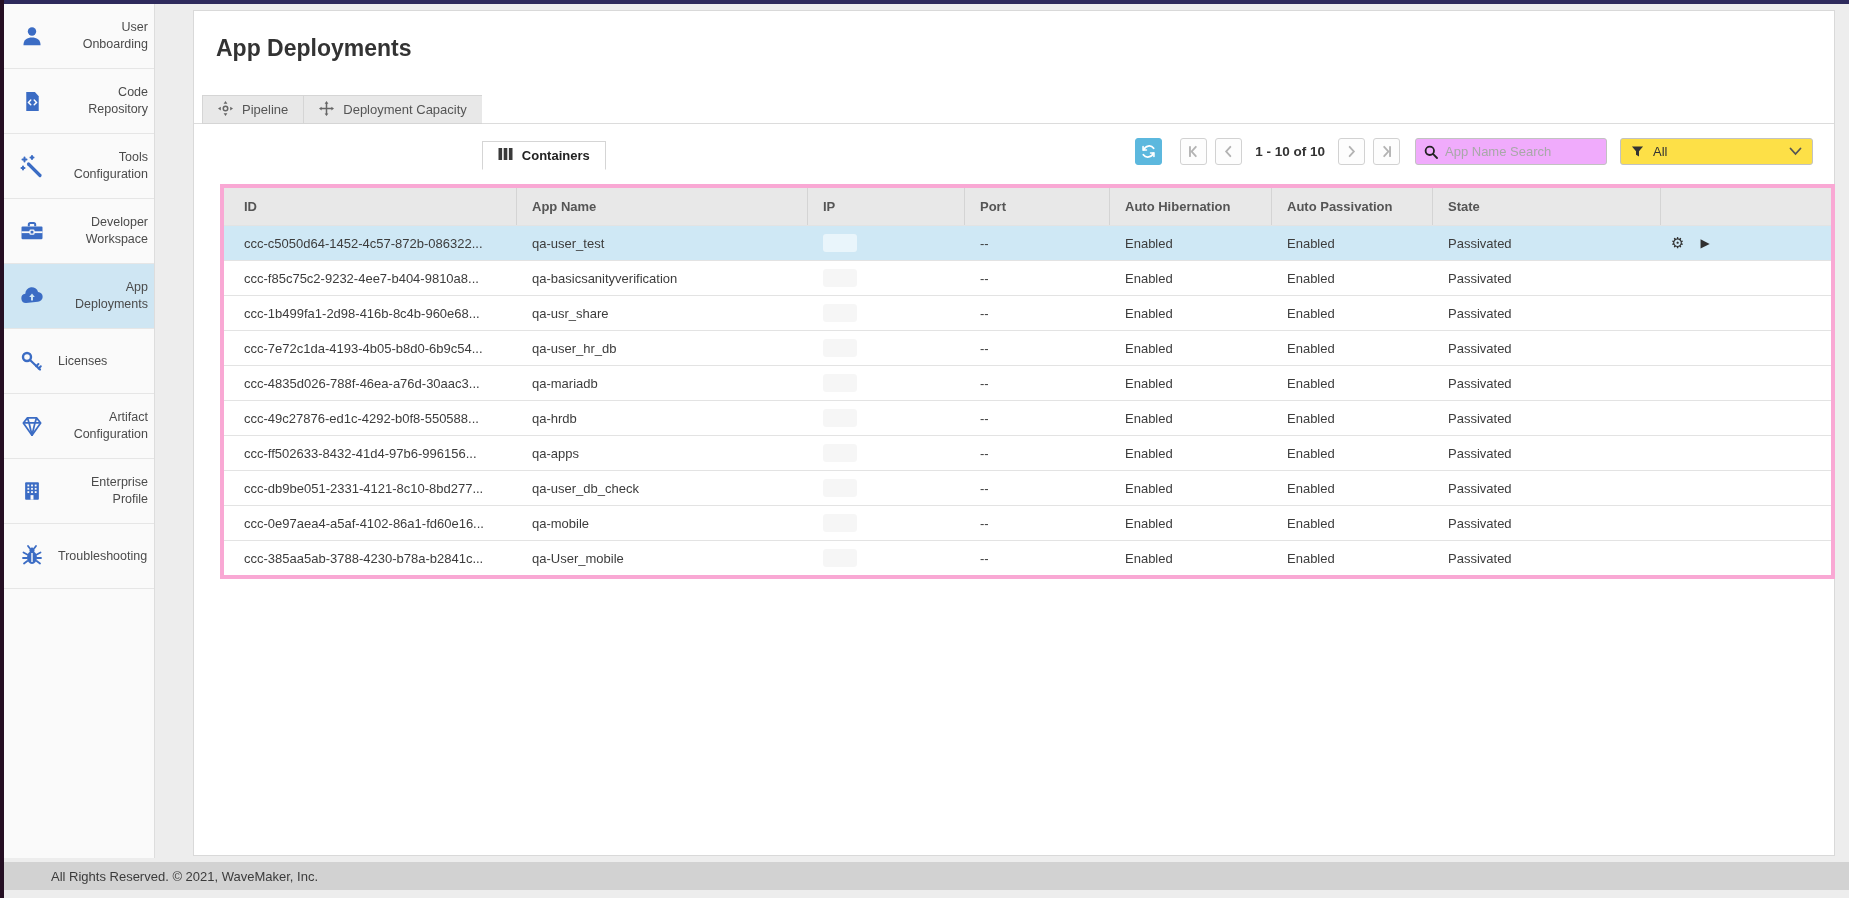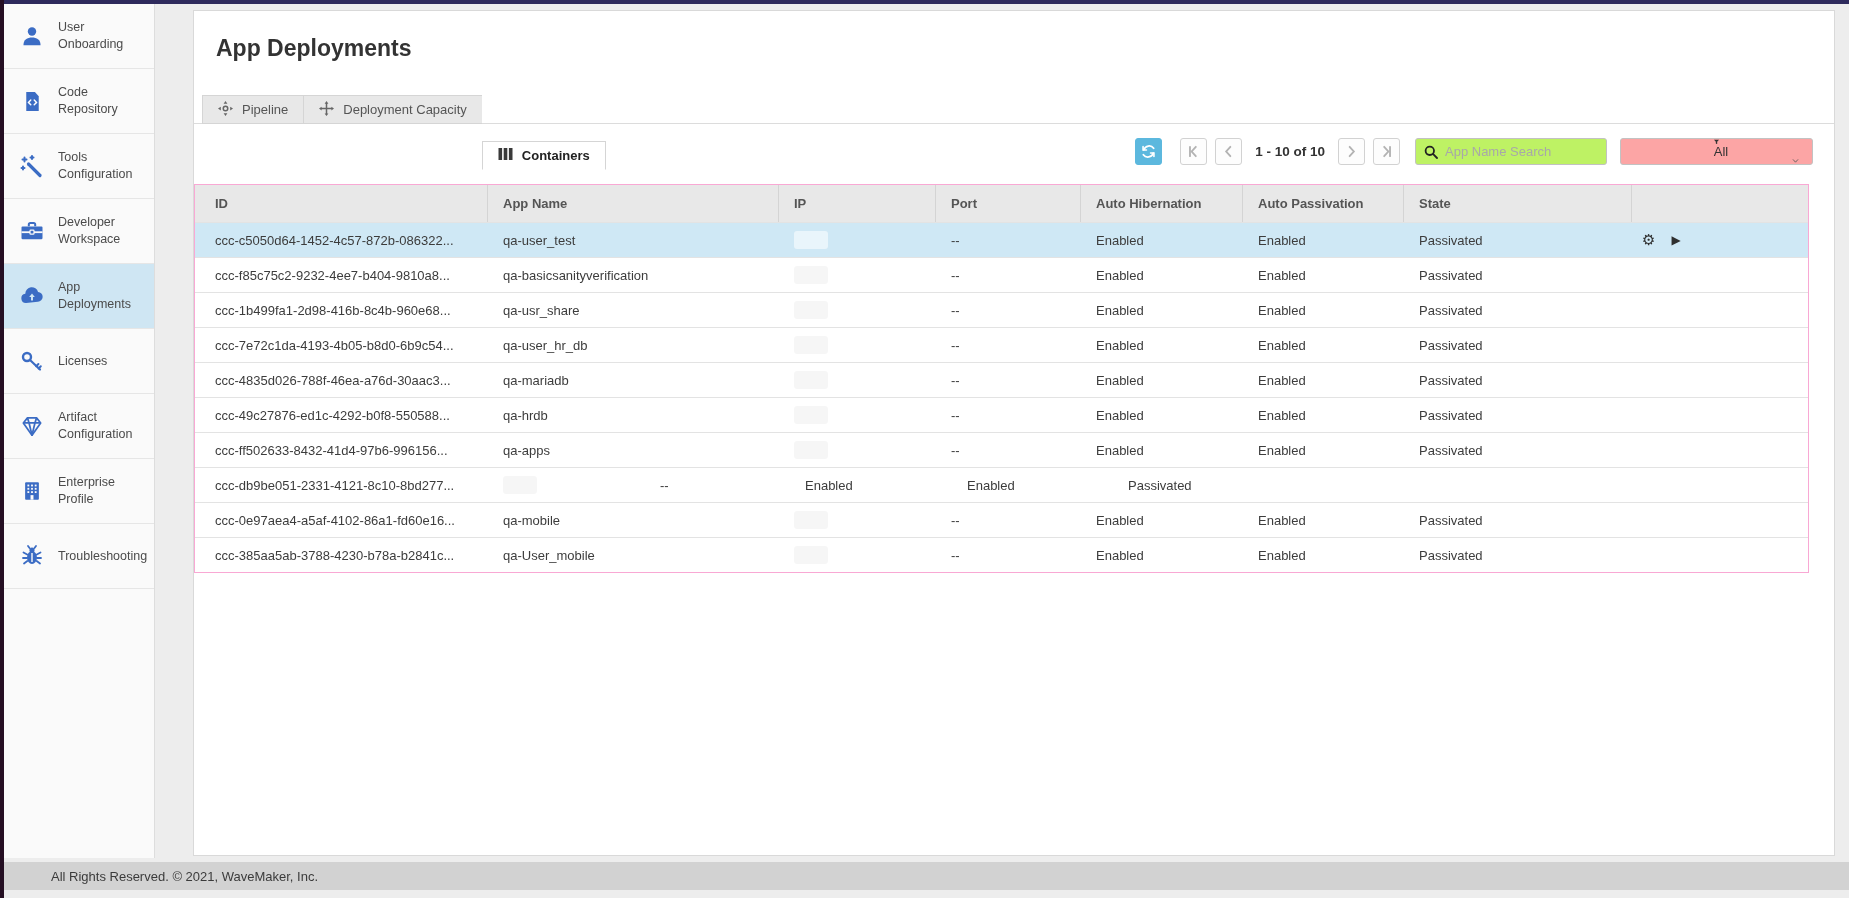--- a/index.html
+++ b/index.html
@@ -11,21 +11,21 @@
     overflow:hidden;
     color:#3c3c3c;
   }
   
   .top-strip  { position:absolute; left:0; top:0; width:1849px; height:4px; background:#2e2a5c; z-index:6; }
   .left-strip { position:absolute; left:0; top:0; width:4px; height:898px; background:#250f23; z-index:7; }
 
   
   .sidebar {
     position:absolute; left:4px; top:4px; width:151px; height:854px;
-    background:#fafafa; border-right:1px solid #ddd; z-index:2;
+    background:#fafafa; border-right:1px solid #ddd; z-index:2;text-align:right;
   }
   .side-item {
     min-height:65px; display:flex; align-items:center; gap:13px;
     padding:8px 6px 8px 15px; border-bottom:1px solid #e6e6e6; cursor:pointer;
   }
   .side-item.selected { background:#cfe6f3; }
   .side-icon { flex:0 0 26px; width:26px; height:26px; display:flex; align-items:center; justify-content:center; }
   .side-label { font-size:12.5px; line-height:1.35; color:#4b4b4b; }
 
   
@@ -49,37 +49,37 @@
   .toolbar { position:absolute; right:21px; top:126px; height:28px; display:flex; align-items:center; z-index:2; }
   .tb-btn {
     width:27px; height:27px; border:1px solid #d2d2d2; border-radius:3px; background:#fdfdfd;
     display:flex; align-items:center; justify-content:center; cursor:pointer;
   }
   .tb-btn.refresh { background:#5cb8de; border-color:#5cb8de; margin-right:10px; }
   .tb-btn + .tb-btn { margin-left:8px; }
   .page-range { font-size:13.5px; font-weight:700; color:#333; margin:0 13px; white-space:nowrap; }
   .search-box {
     position:relative; width:192px; height:27px; margin-left:15px;
-    border:1px solid #c2c2c2; border-radius:3px; background:#bef264;
+    border:1px solid #c2c2c2; border-radius:3px; background:#f0abfc;
   }
   .search-box svg { position:absolute; left:8px; top:6px; }
   .search-box input {
     width:100%; height:100%; border:0; outline:none; background:transparent;
     padding:0 6px 0 29px; font-size:13px; font-family:"Liberation Sans", sans-serif; color:#333;
   }
   .search-box input::placeholder { color:#a8a8a8; }
   .filter {
     width:193px; height:27px; margin-left:13px; border:1px solid #c2c2c2; border-radius:3px;
-    background:#fca5a5; display:flex; align-items:center; padding:0 10px; cursor:pointer;flex-direction:column;
+    background:#fde047; display:flex; align-items:center; padding:0 10px; cursor:pointer;
   }
   .filter-label { font-size:13px; color:#333; margin-left:9px; }
   .filter .chev { margin-left:auto; }
 
   
-  .table { position:absolute; left:0; top:173px; width:1615px; border:1px solid #f9a8d4; background:#fff; }
+  .table { position:absolute; left:26px; top:173px; width:1615px; border:4px solid #f9a8d4; background:#fff; }
   .thead { display:flex; height:37px; background:#e8e8e8; }
   .hcell {
     display:flex; align-items:center; padding-left:15px; font-size:13px; font-weight:700; color:#555;
     border-right:1px solid #d4d4d4;
   }
   .hcell:first-child { padding-left:20px; }
   .hcell:last-child { border-right:0; }
   .trow { display:flex; height:35px; border-top:1px solid #e3e3e3; background:#fff; cursor:pointer; }
   .trow.selected { background:#cfe8f5; }
   .cell { display:flex; align-items:center; padding-left:15px; font-size:13px; color:#3c3c3c; overflow:hidden; white-space:nowrap; }
@@ -397,20 +397,21 @@
             <span class="ip-pill"></span>
           </div>
           <div class="cell col-port">--</div>
           <div class="cell col-auto_hibernation">Enabled</div>
           <div class="cell col-auto_passivation">Enabled</div>
           <div class="cell col-state">Passivated</div>
           <div class="cell col-actions"></div>
         </div>
         <div class="trow">
           <div class="cell col-id">ccc-db9be051-2331-4121-8c10-8bd277...</div>
+          <div class="cell col-app_name">qa-user_db_check</div>
           <div class="cell col-ip">
             <span class="ip-pill"></span>
           </div>
           <div class="cell col-port">--</div>
           <div class="cell col-auto_hibernation">Enabled</div>
           <div class="cell col-auto_passivation">Enabled</div>
           <div class="cell col-state">Passivated</div>
           <div class="cell col-actions"></div>
         </div>
         <div class="trow">

